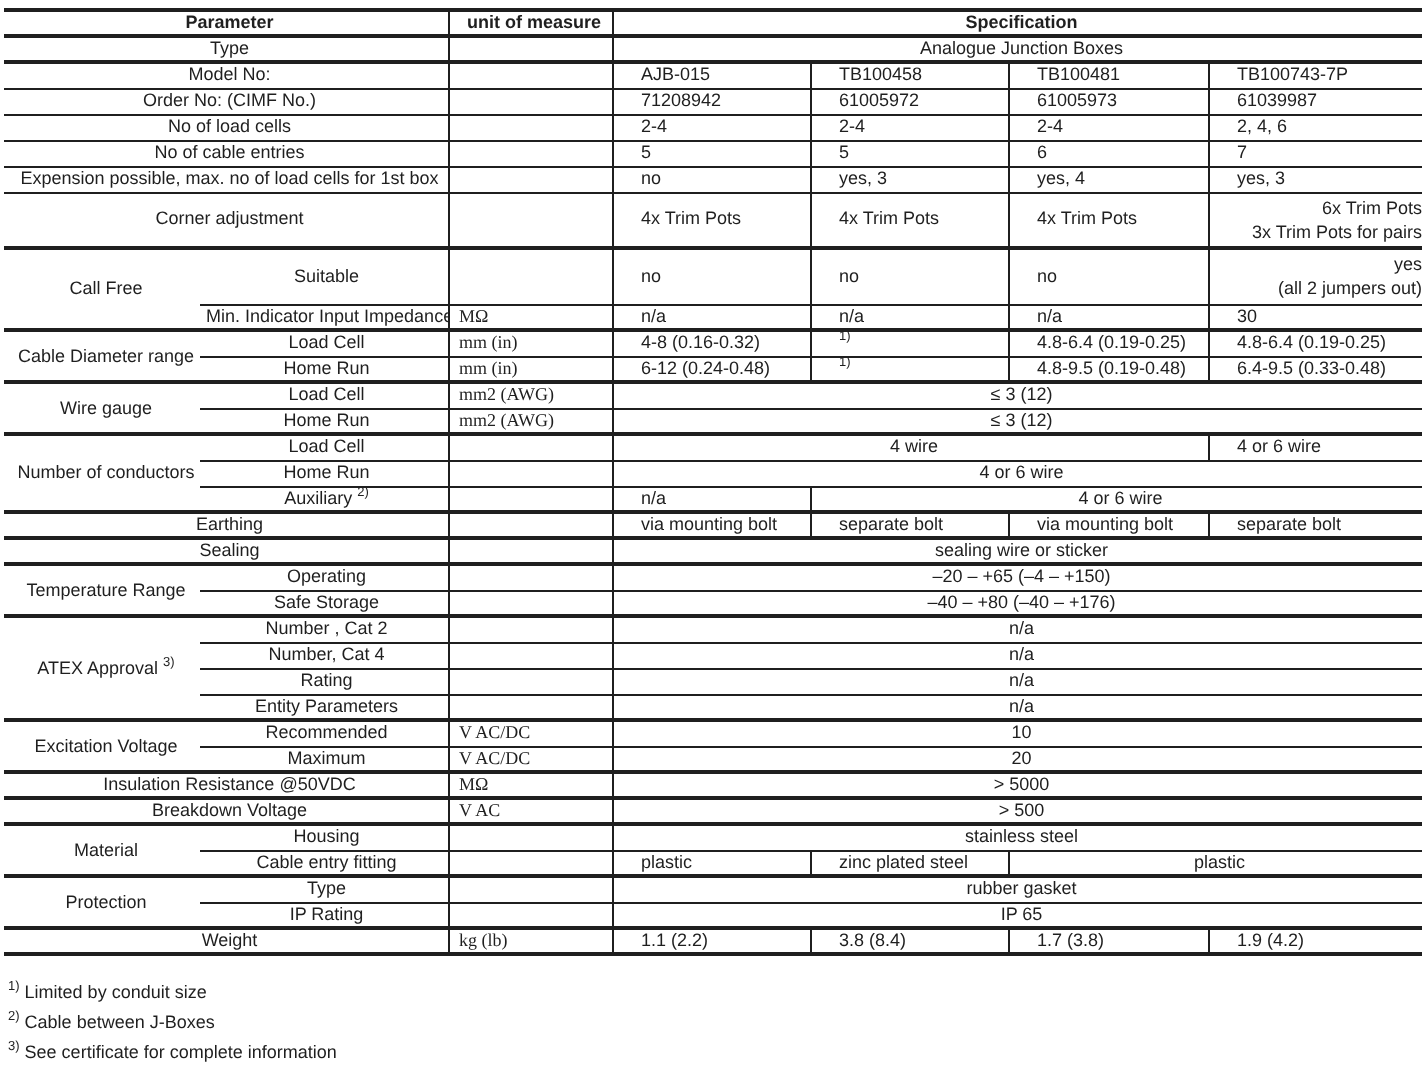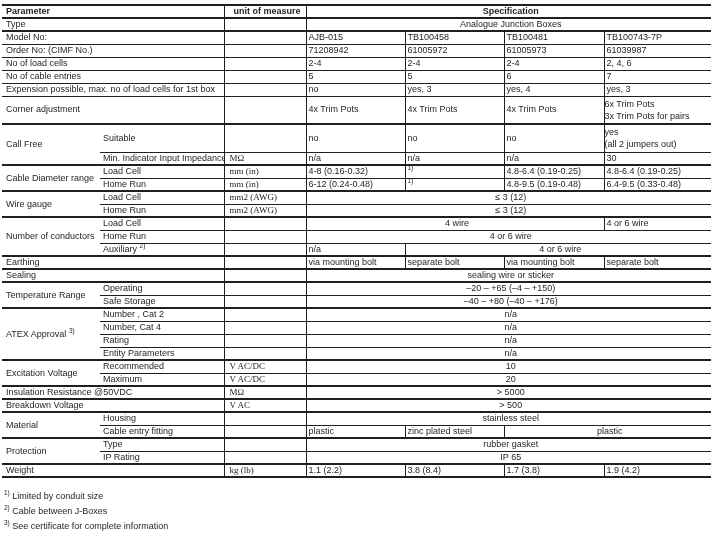--- a/index.html
+++ b/index.html
@@ -2,28 +2,28 @@
 <html><head>
 <meta charset="utf-8">
 <style>
   html,body{margin:0;padding:0;background:#fff;}
   body{width:713px;height:535px;font-family:"Liberation Sans",sans-serif;color:#1f1f1f;overflow:hidden;}
   table{border-collapse:collapse;table-layout:fixed;width:709px;margin:4px 0 0 2px;font-size:9px;}
   td{padding:0;line-height:11px;vertical-align:middle;border-bottom:1px solid #1f1f1f;overflow:hidden;white-space:nowrap;}
   tr{height:13px;}
   tr.tall{height:28px;}
   .hdr td{font-weight:bold;border-top:2px solid #1f1f1f;border-bottom:2px solid #1f1f1f;}
-  .lbl{padding-left:4px;text-align:left;margin-left:12px;}
-  .sub{padding-left:3px;}
+  .lbl{padding-left:4px;text-align:center;margin-left:12px;}
+  .sub{padding-left:3px;text-align:center;}
   .unit{padding-left:5px;font-family:Liberation Serif, serif;}
-  .val{padding-left:2px;}
+  .val{padding-left:14px;}
   .ctr{text-align:center;padding-left:4px;}
   .vl{border-left:1px solid #1f1f1f;}
   .gb{border-bottom-width:2px;}
-  .two{text-align:left;white-space:normal;}
+  .two{text-align:right;white-space:normal;}
   .two div{line-height:12px;}
   sup{font-size:6.5px;vertical-align:super;line-height:0;}
   .footnotes{margin:11px 0 0 4px;font-size:9px;}
   .fn{line-height:15px;height:15px;}
 </style>
 </head>
 <body>
 
 <table>
   <colgroup>

